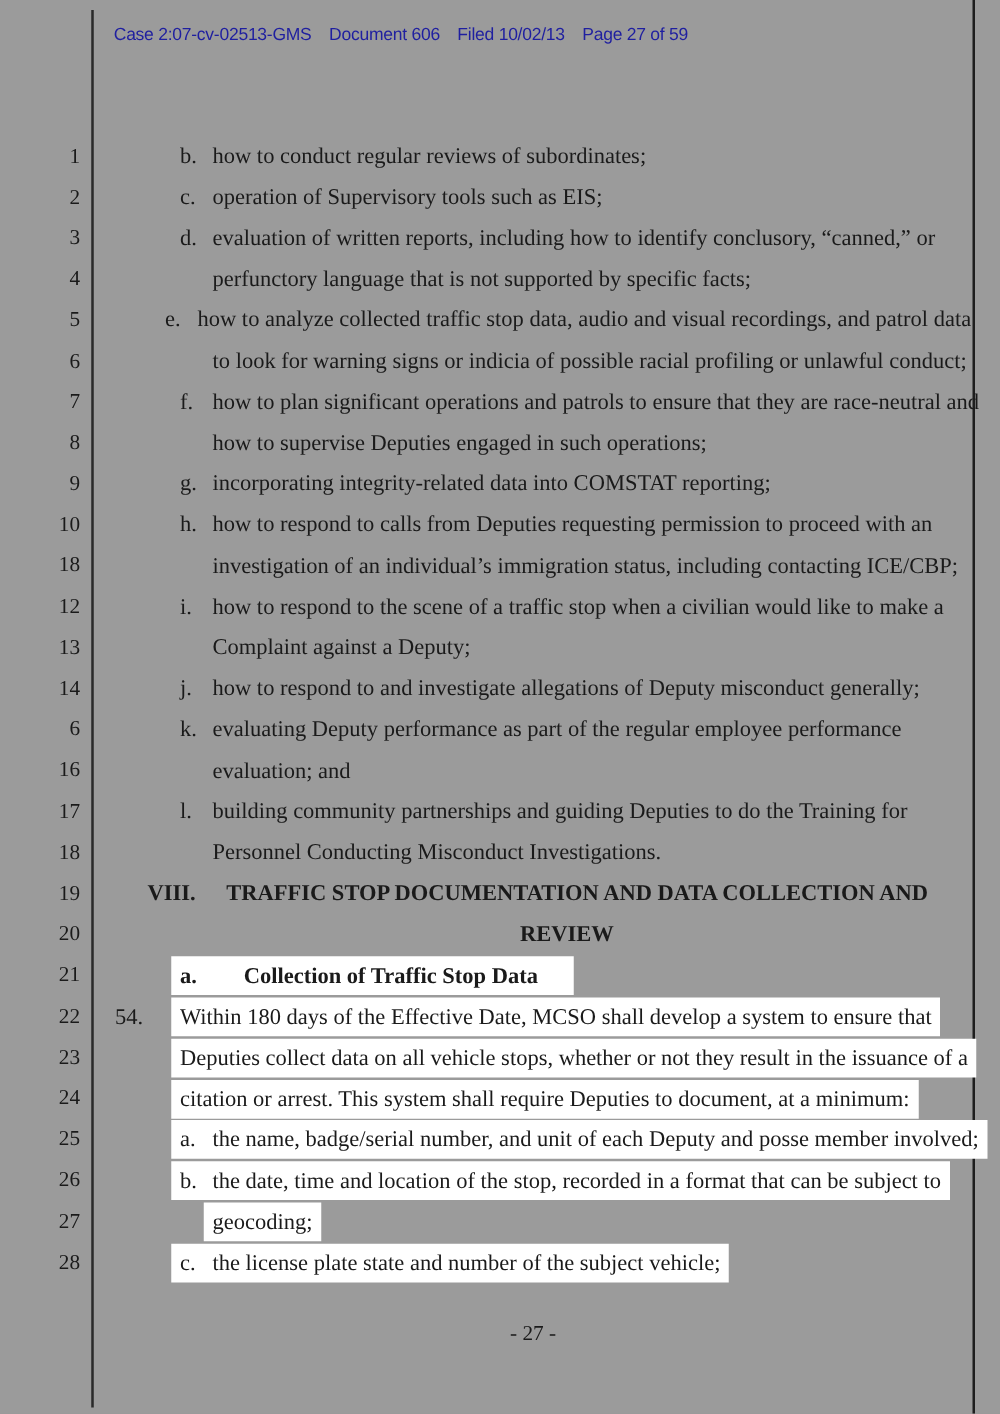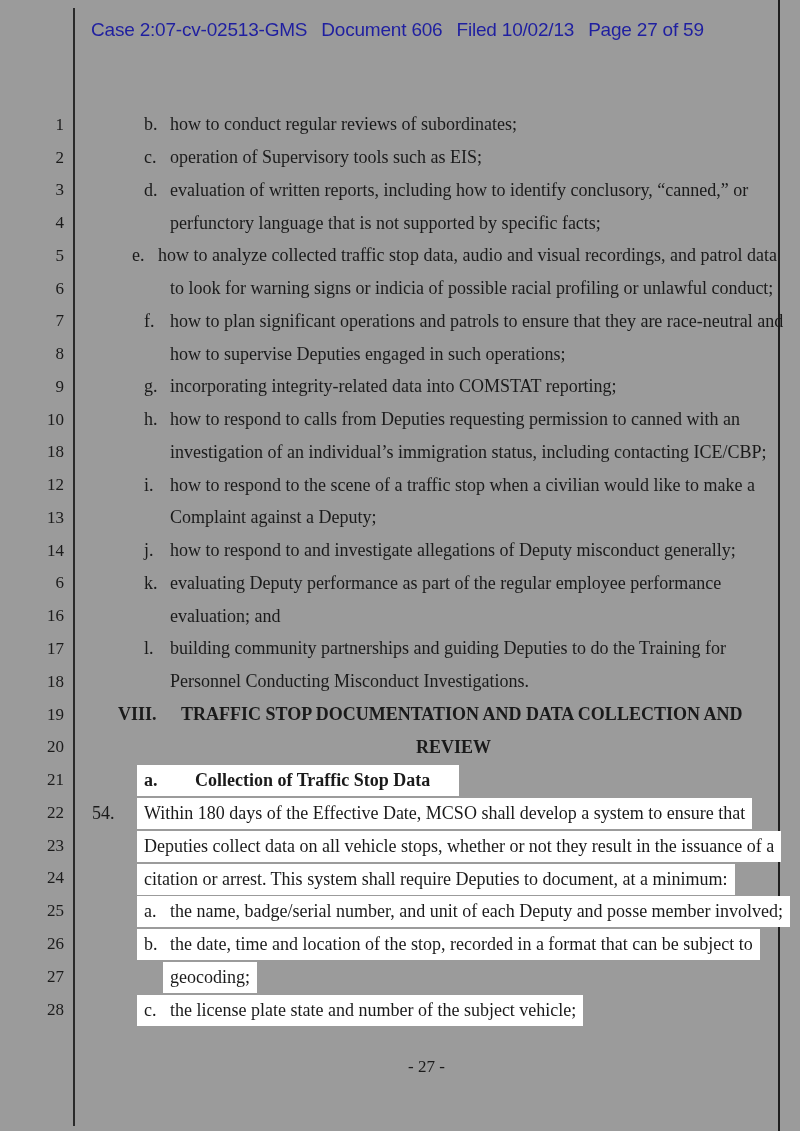--- a/index.html
+++ b/index.html
@@ -6,21 +6,21 @@
   body {
     width: 800px; height: 1131px; position: relative; overflow: hidden;
     background: #9b9b9b;
     font-family: "Liberation Serif", serif;
     color: #1a1a1a;
   }
   .vline-left { position: absolute; left: 73px; top: 8px; width: 1.5px; height: 1118px; background: #2a2a2a; }
   .vline-right { position: absolute; left: 778px; top: 0; width: 2px; height: 1131px; background: #1e1e1e; }
   .header {
     position: absolute; left: 91px; top: 19px;
-    font-family: "Liberation Sans", sans-serif; font-size: 19px;
+    font-family: "Liberation Sans", sans-serif; font-size: 14px;
     color: #1f1fa0; letter-spacing: -0.2px; white-space: pre;
   }
   .header span { margin-right: 14px; }
   .ln { position: absolute; width: 64px; text-align: right; font-size: 17px; line-height: 20px; }
   .row { position: absolute; font-size: 18px; line-height: 20px; white-space: nowrap; }
   .row .lbl { display: inline-block; width: 26px; }
   .hl { background: #ffffff; padding: 5px 7px 6px 7px; margin-left: -7px; }
   .bold { font-weight: bold; }
   .footer { position: absolute; left: 0; width: 853px; text-align: center; top: 1057px; font-size: 17px; }
 </style>
@@ -65,21 +65,21 @@
 
 <div class="row" style="left:144px;top:114px"><span class="lbl">b.</span><span>how to conduct regular reviews of subordinates;</span></div>
 <div class="row" style="left:144px;top:147px"><span class="lbl">c.</span><span>operation of Supervisory tools such as EIS;</span></div>
 <div class="row" style="left:144px;top:180px"><span class="lbl">d.</span><span>evaluation of written reports, including how to identify conclusory, “canned,” or</span></div>
 <div class="row" style="left:170px;top:213px">perfunctory language that is not supported by specific facts;</div>
 <div class="row" style="left:132px;top:245px"><span class="lbl">e.</span><span>how to analyze collected traffic stop data, audio and visual recordings, and patrol data</span></div>
 <div class="row" style="left:170px;top:278px">to look for warning signs or indicia of possible racial profiling or unlawful conduct;</div>
 <div class="row" style="left:144px;top:311px"><span class="lbl">f.</span><span>how to plan significant operations and patrols to ensure that they are race-neutral and</span></div>
 <div class="row" style="left:170px;top:344px">how to supervise Deputies engaged in such operations;</div>
 <div class="row" style="left:144px;top:376px"><span class="lbl">g.</span><span>incorporating integrity-related data into COMSTAT reporting;</span></div>
-<div class="row" style="left:144px;top:409px"><span class="lbl">h.</span><span>how to respond to calls from Deputies requesting permission to canned with an</span></div>
+<div class="row" style="left:144px;top:409px"><span class="lbl">h.</span><span>how to respond to calls from Deputies requesting permission to proceed with an</span></div>
 <div class="row" style="left:170px;top:442px">investigation of an individual’s immigration status, including contacting ICE/CBP;</div>
 <div class="row" style="left:144px;top:475px"><span class="lbl">i.</span><span>how to respond to the scene of a traffic stop when a civilian would like to make a</span></div>
 <div class="row" style="left:170px;top:507px">Complaint against a Deputy;</div>
 <div class="row" style="left:144px;top:540px"><span class="lbl">j.</span><span>how to respond to and investigate allegations of Deputy misconduct generally;</span></div>
 <div class="row" style="left:144px;top:573px"><span class="lbl">k.</span><span>evaluating Deputy performance as part of the regular employee performance</span></div>
 <div class="row" style="left:170px;top:606px">evaluation; and</div>
 <div class="row" style="left:144px;top:638px"><span class="lbl">l.</span><span>building community partnerships and guiding Deputies to do the Training for</span></div>
 <div class="row" style="left:170px;top:671px">Personnel Conducting Misconduct Investigations.</div>
 
 <div class="row bold" style="left:118px;top:704px"><span style="display:inline-block;width:63px">VIII.</span><span>TRAFFIC STOP DOCUMENTATION AND DATA COLLECTION AND</span></div>

